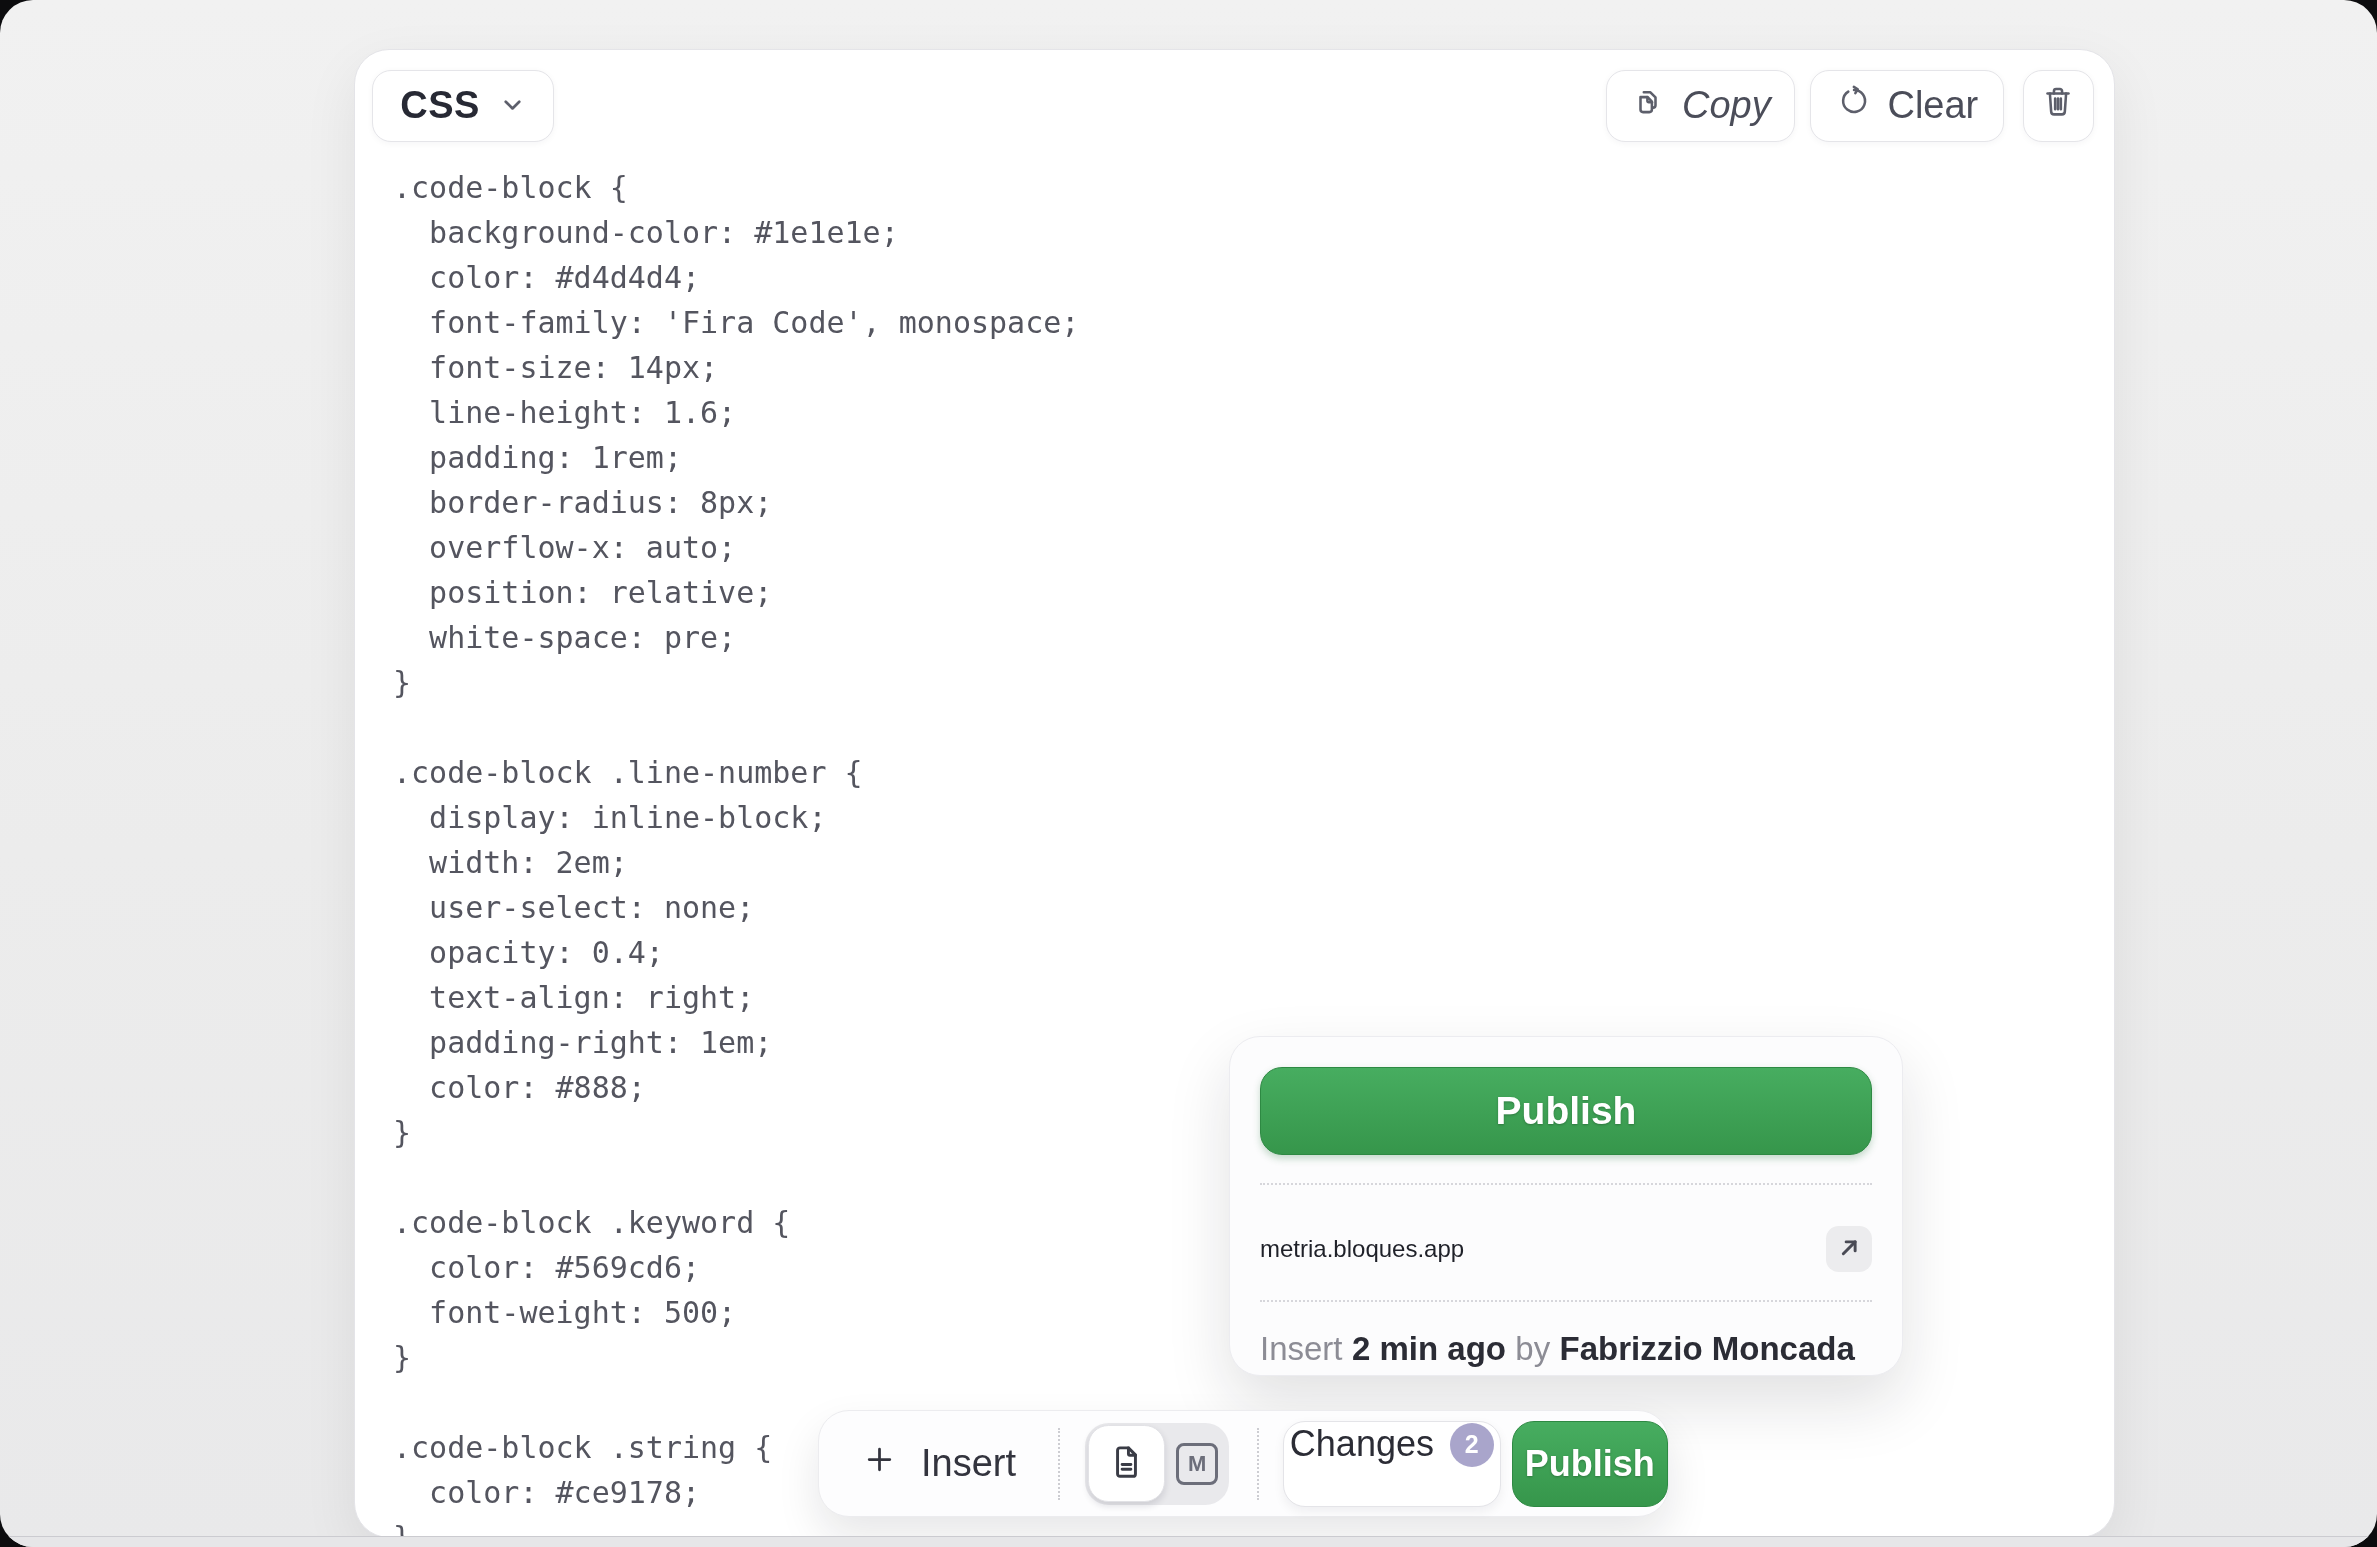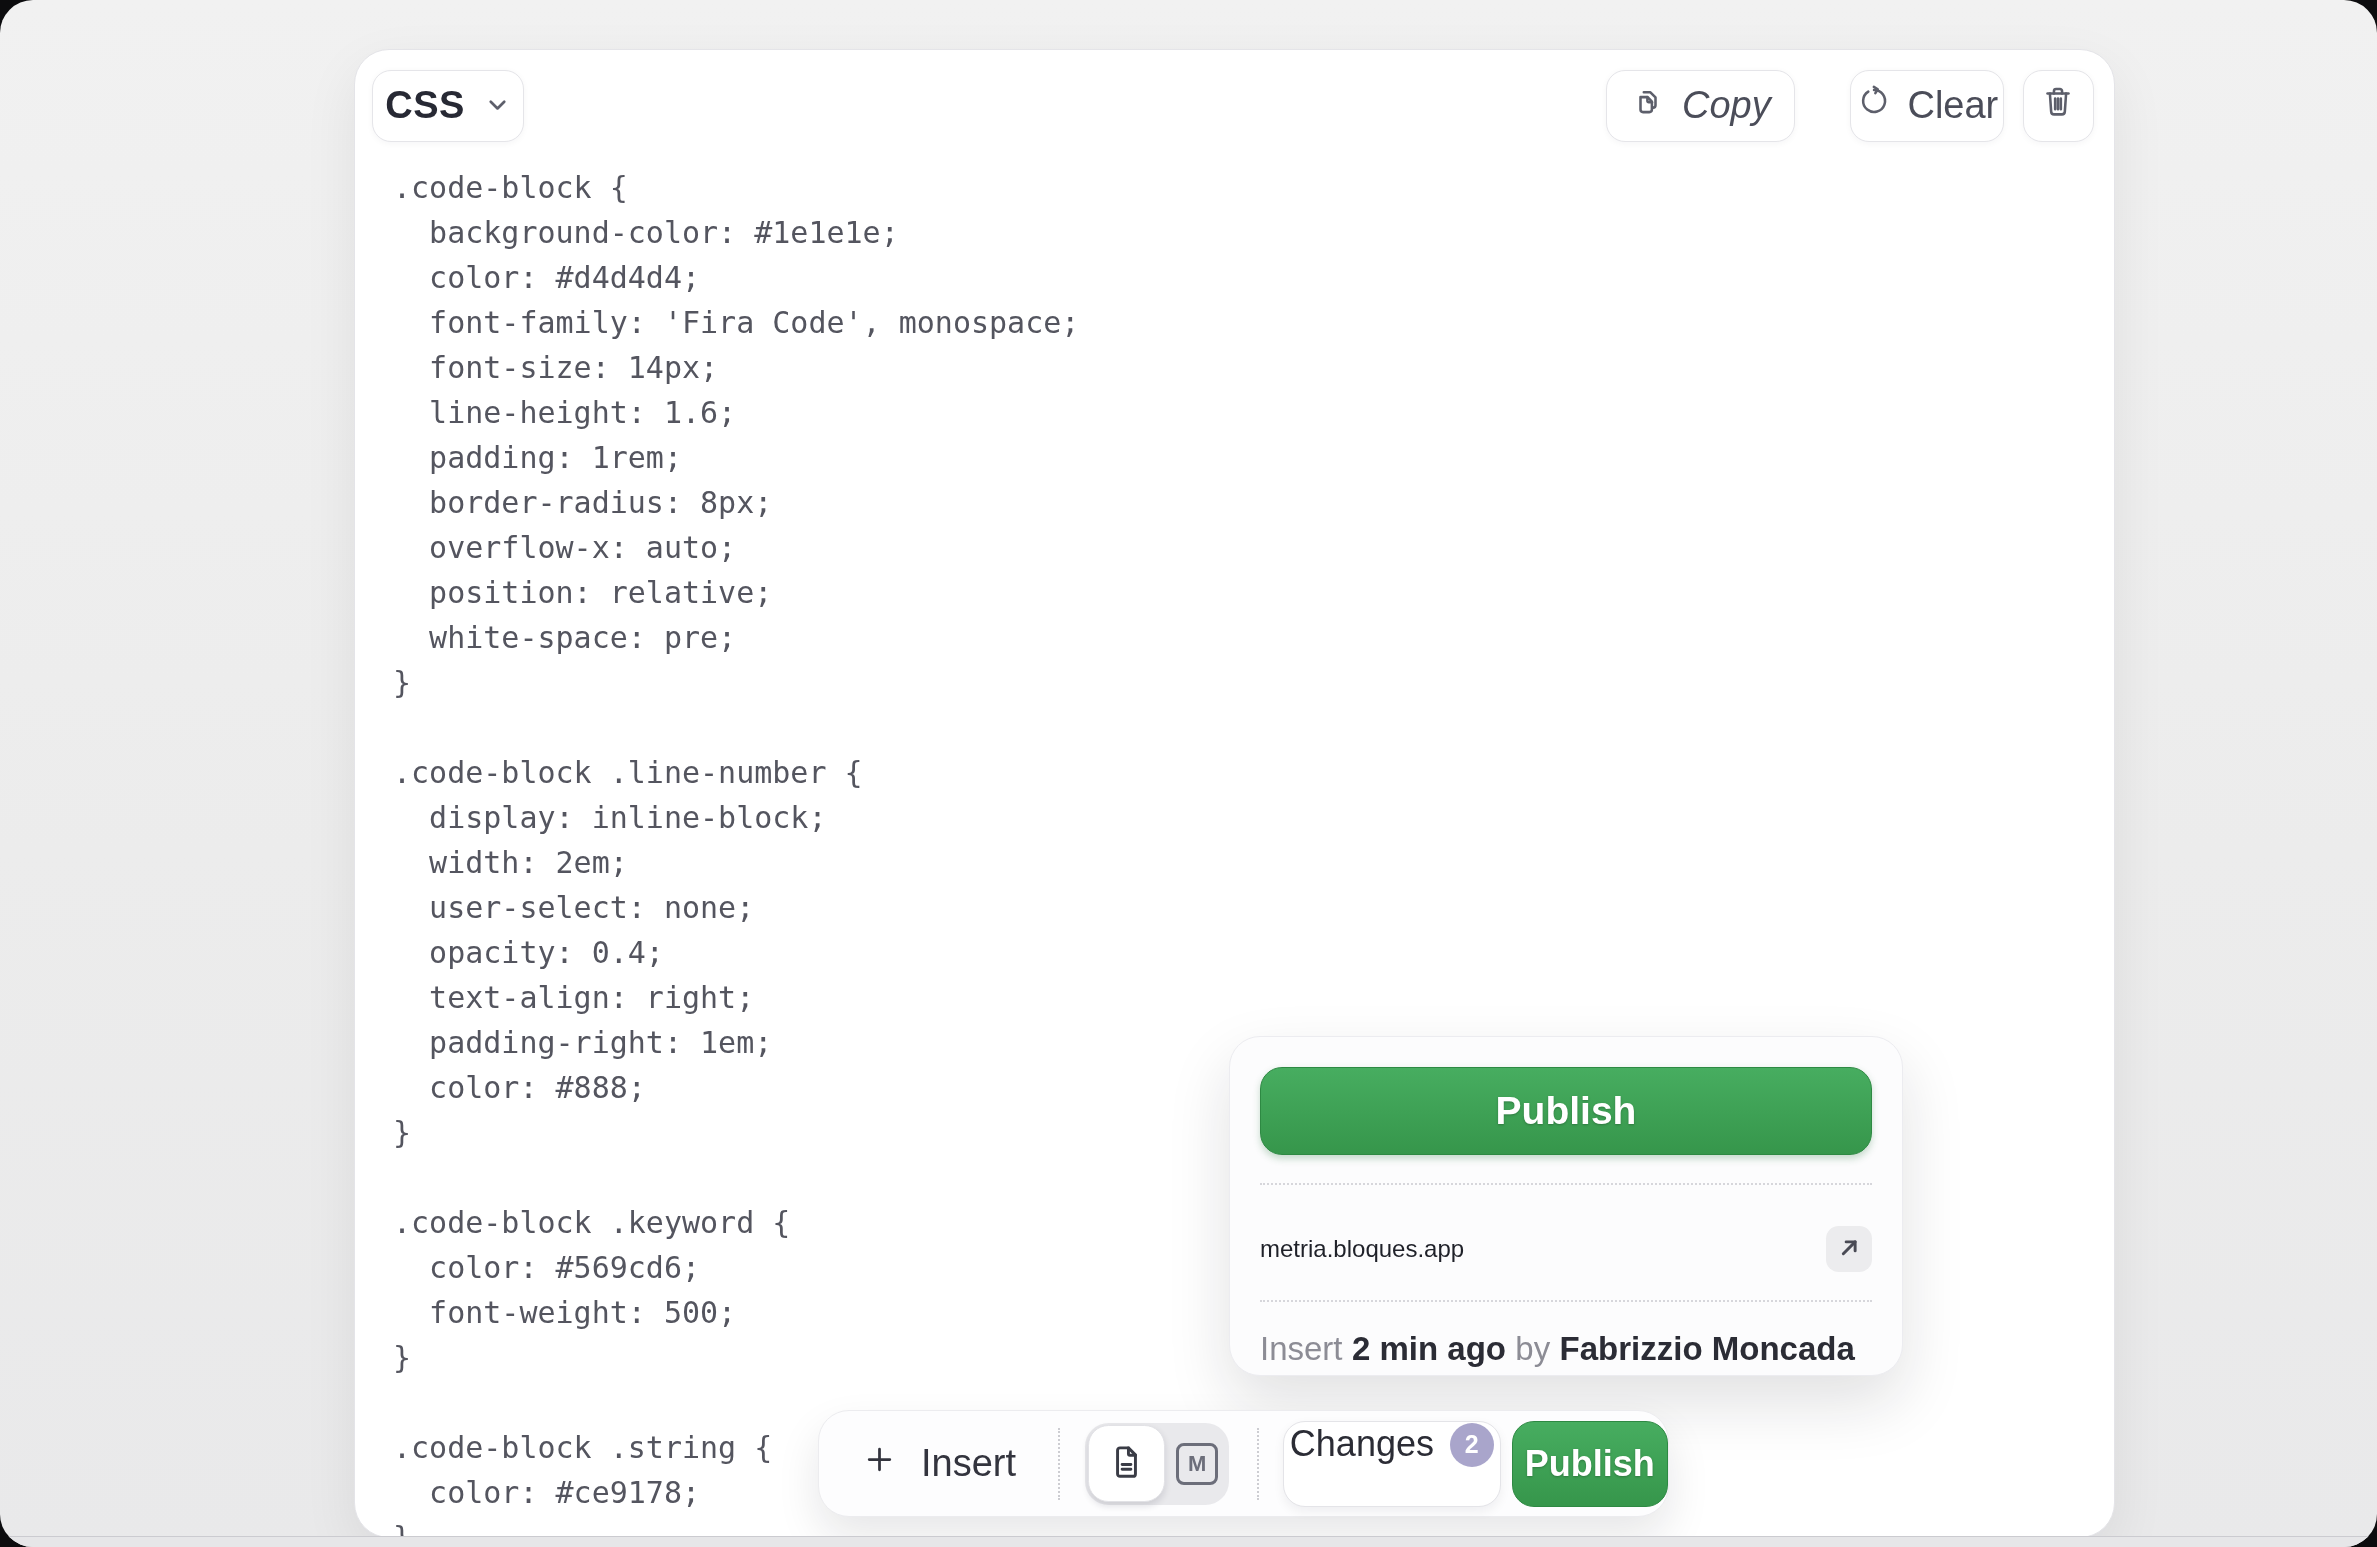--- a/index.html
+++ b/index.html
@@ -15,24 +15,24 @@
     background:#ffffff;border:1.6px solid #e4e4e8;border-radius:35px;
     box-shadow:0 19px 55px rgba(20,20,30,.07);
     box-sizing:border-box;
   }
   .btn{
     position:absolute;display:flex;align-items:center;justify-content:center;
     background:#fff;border:1.6px solid #e5e5e9;border-radius:19px;
     box-shadow:0 1.6px 6.3px rgba(20,20,40,.04);
     color:#4b4d59;font-size:38px;box-sizing:border-box;gap:15.7px;
   }
-  .lang-btn{left:17.3px;top:19.7px;height:72px;padding:0 12px;gap:19px;}
+  .lang-btn{left:17.3px;top:19.7px;height:72px;padding:0 27px;gap:19px;}
   .lang-btn .lbl{font-weight:700;color:#272934;letter-spacing:0.4px;}
   .copy-btn{top:19.7px;right:319px;width:189px;height:72px;font-style:italic;}
-  .clear-btn{top:19.7px;right:110px;width:154px;height:72px;}
+  .clear-btn{top:19.7px;right:110px;width:194px;height:72px;}
   .trash-btn{top:19.7px;right:20.4px;width:71px;height:72px;}
   .btn svg{flex:0 0 auto;}
   
   .code{
     position:absolute;left:38px;top:115px;margin:0;
     font-family:"DejaVu Sans Mono", monospace;
     font-size:30px;line-height:45px;color:#54555f;
     white-space:pre;letter-spacing:0;
   }
   

